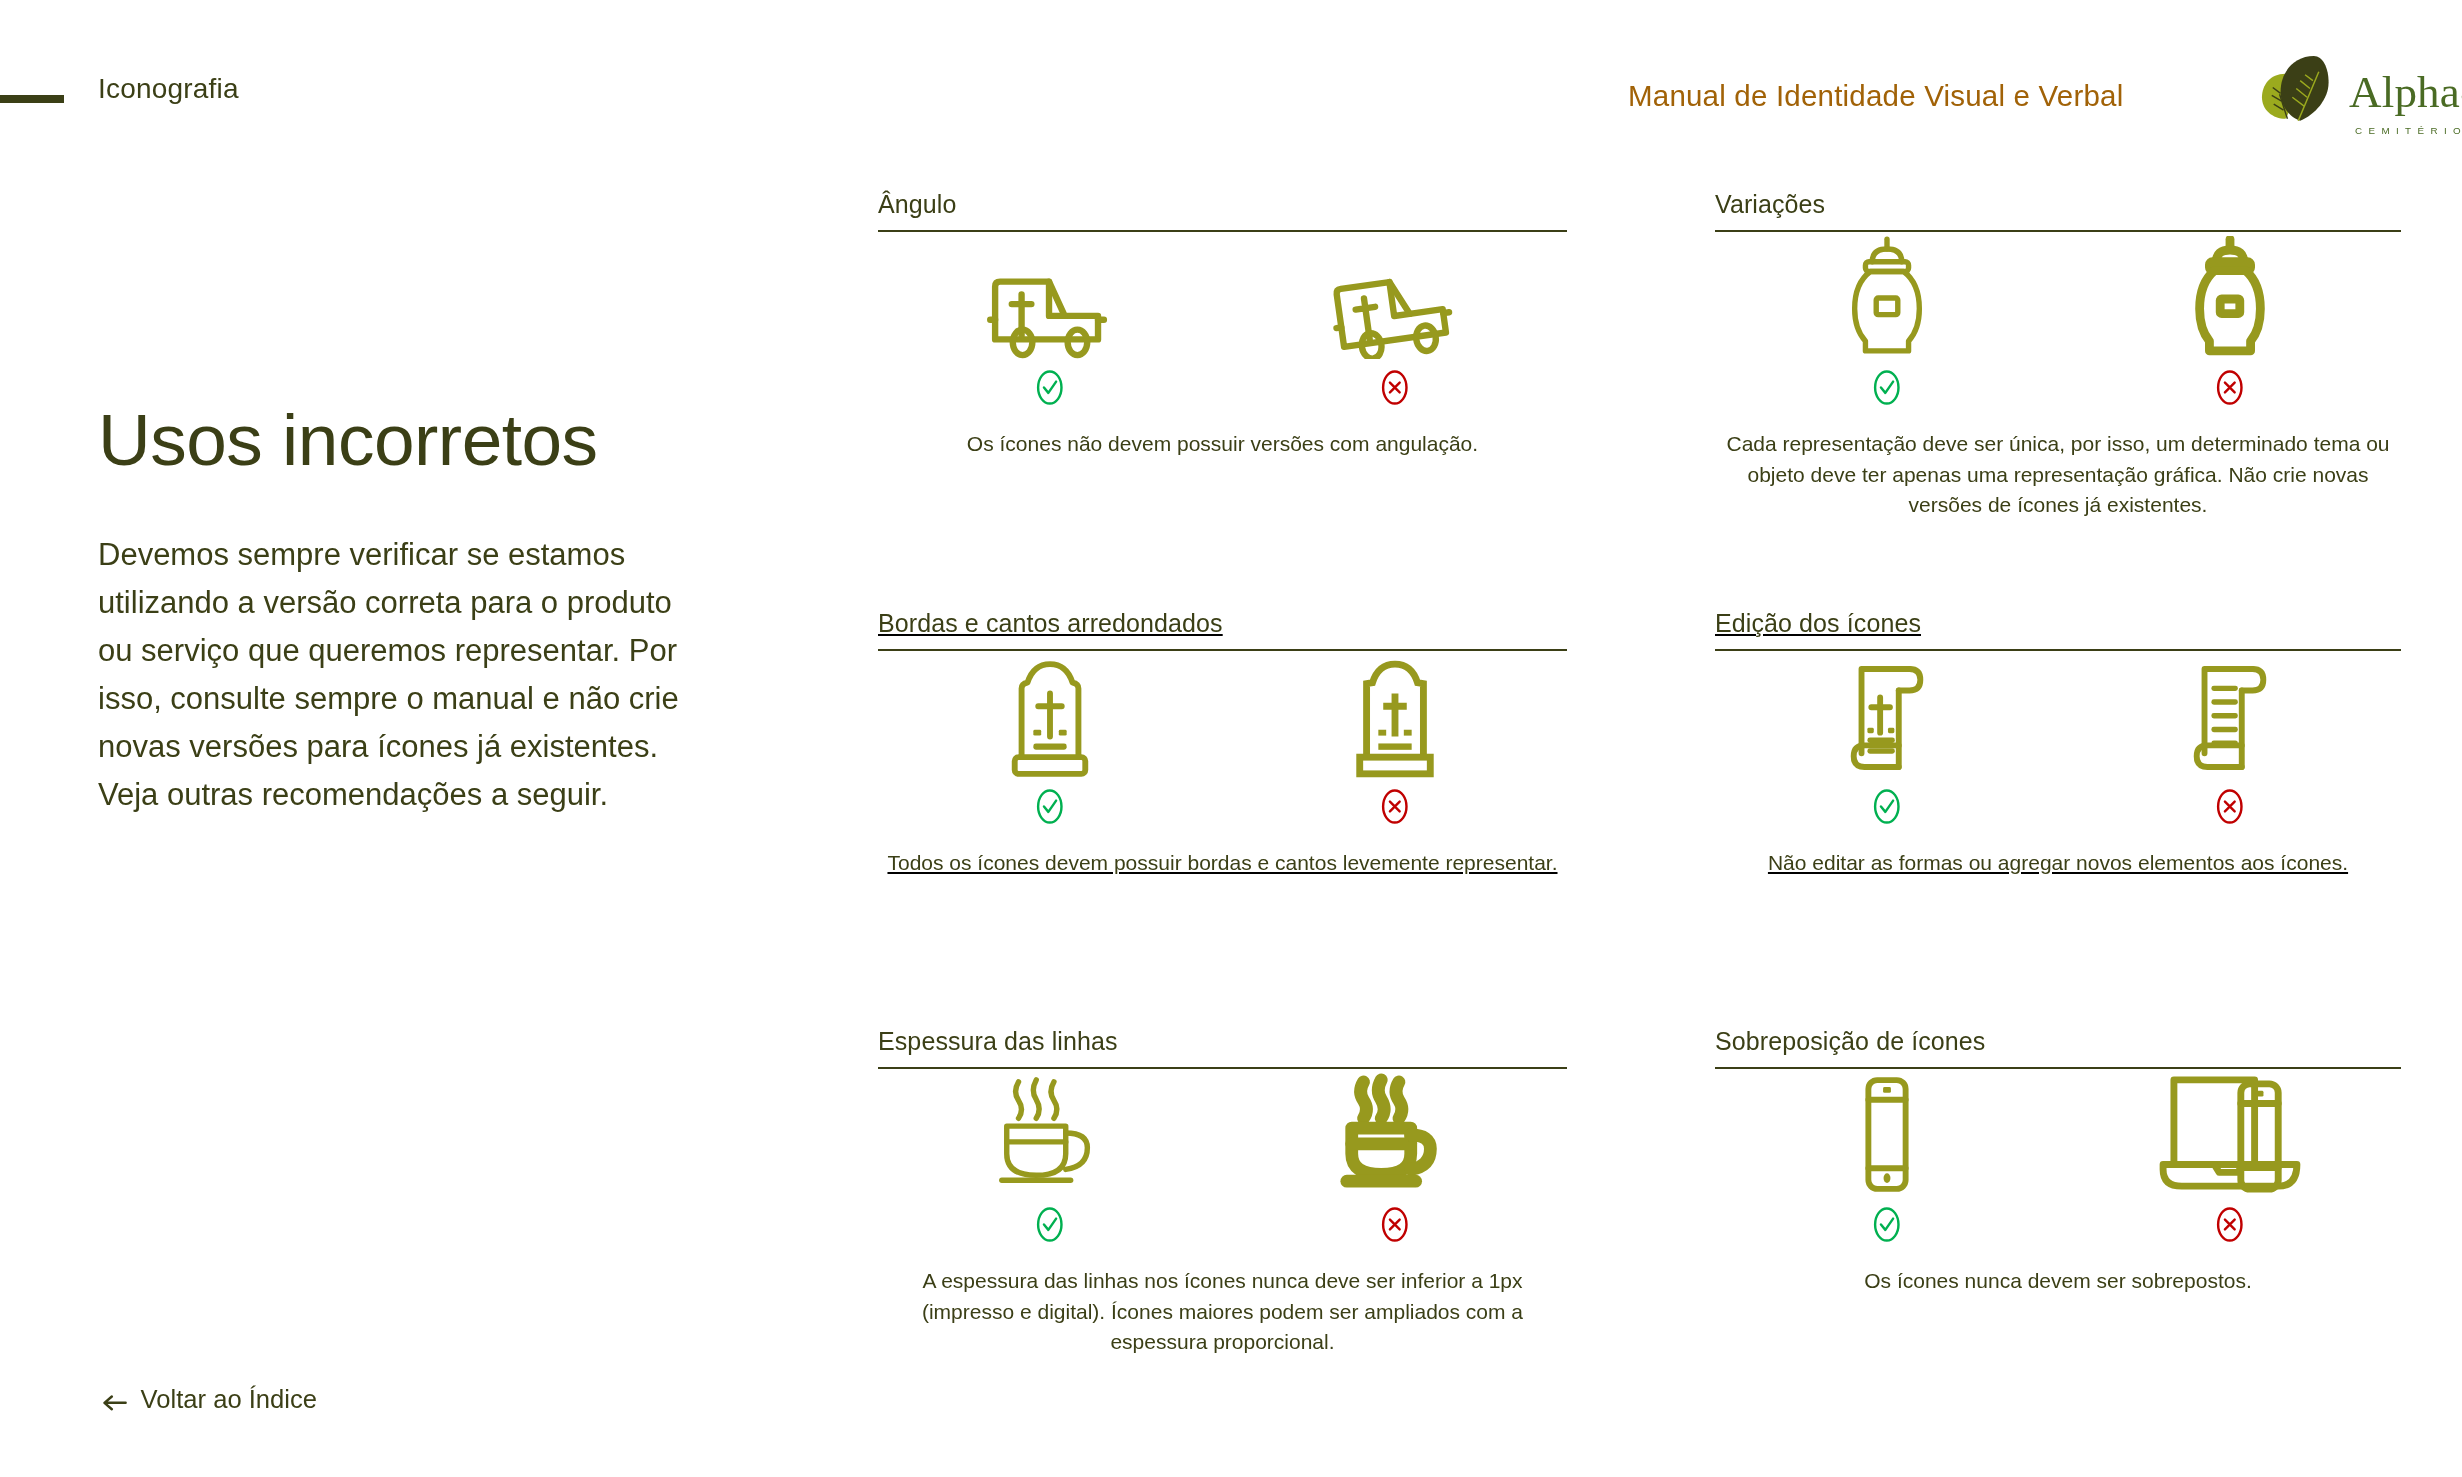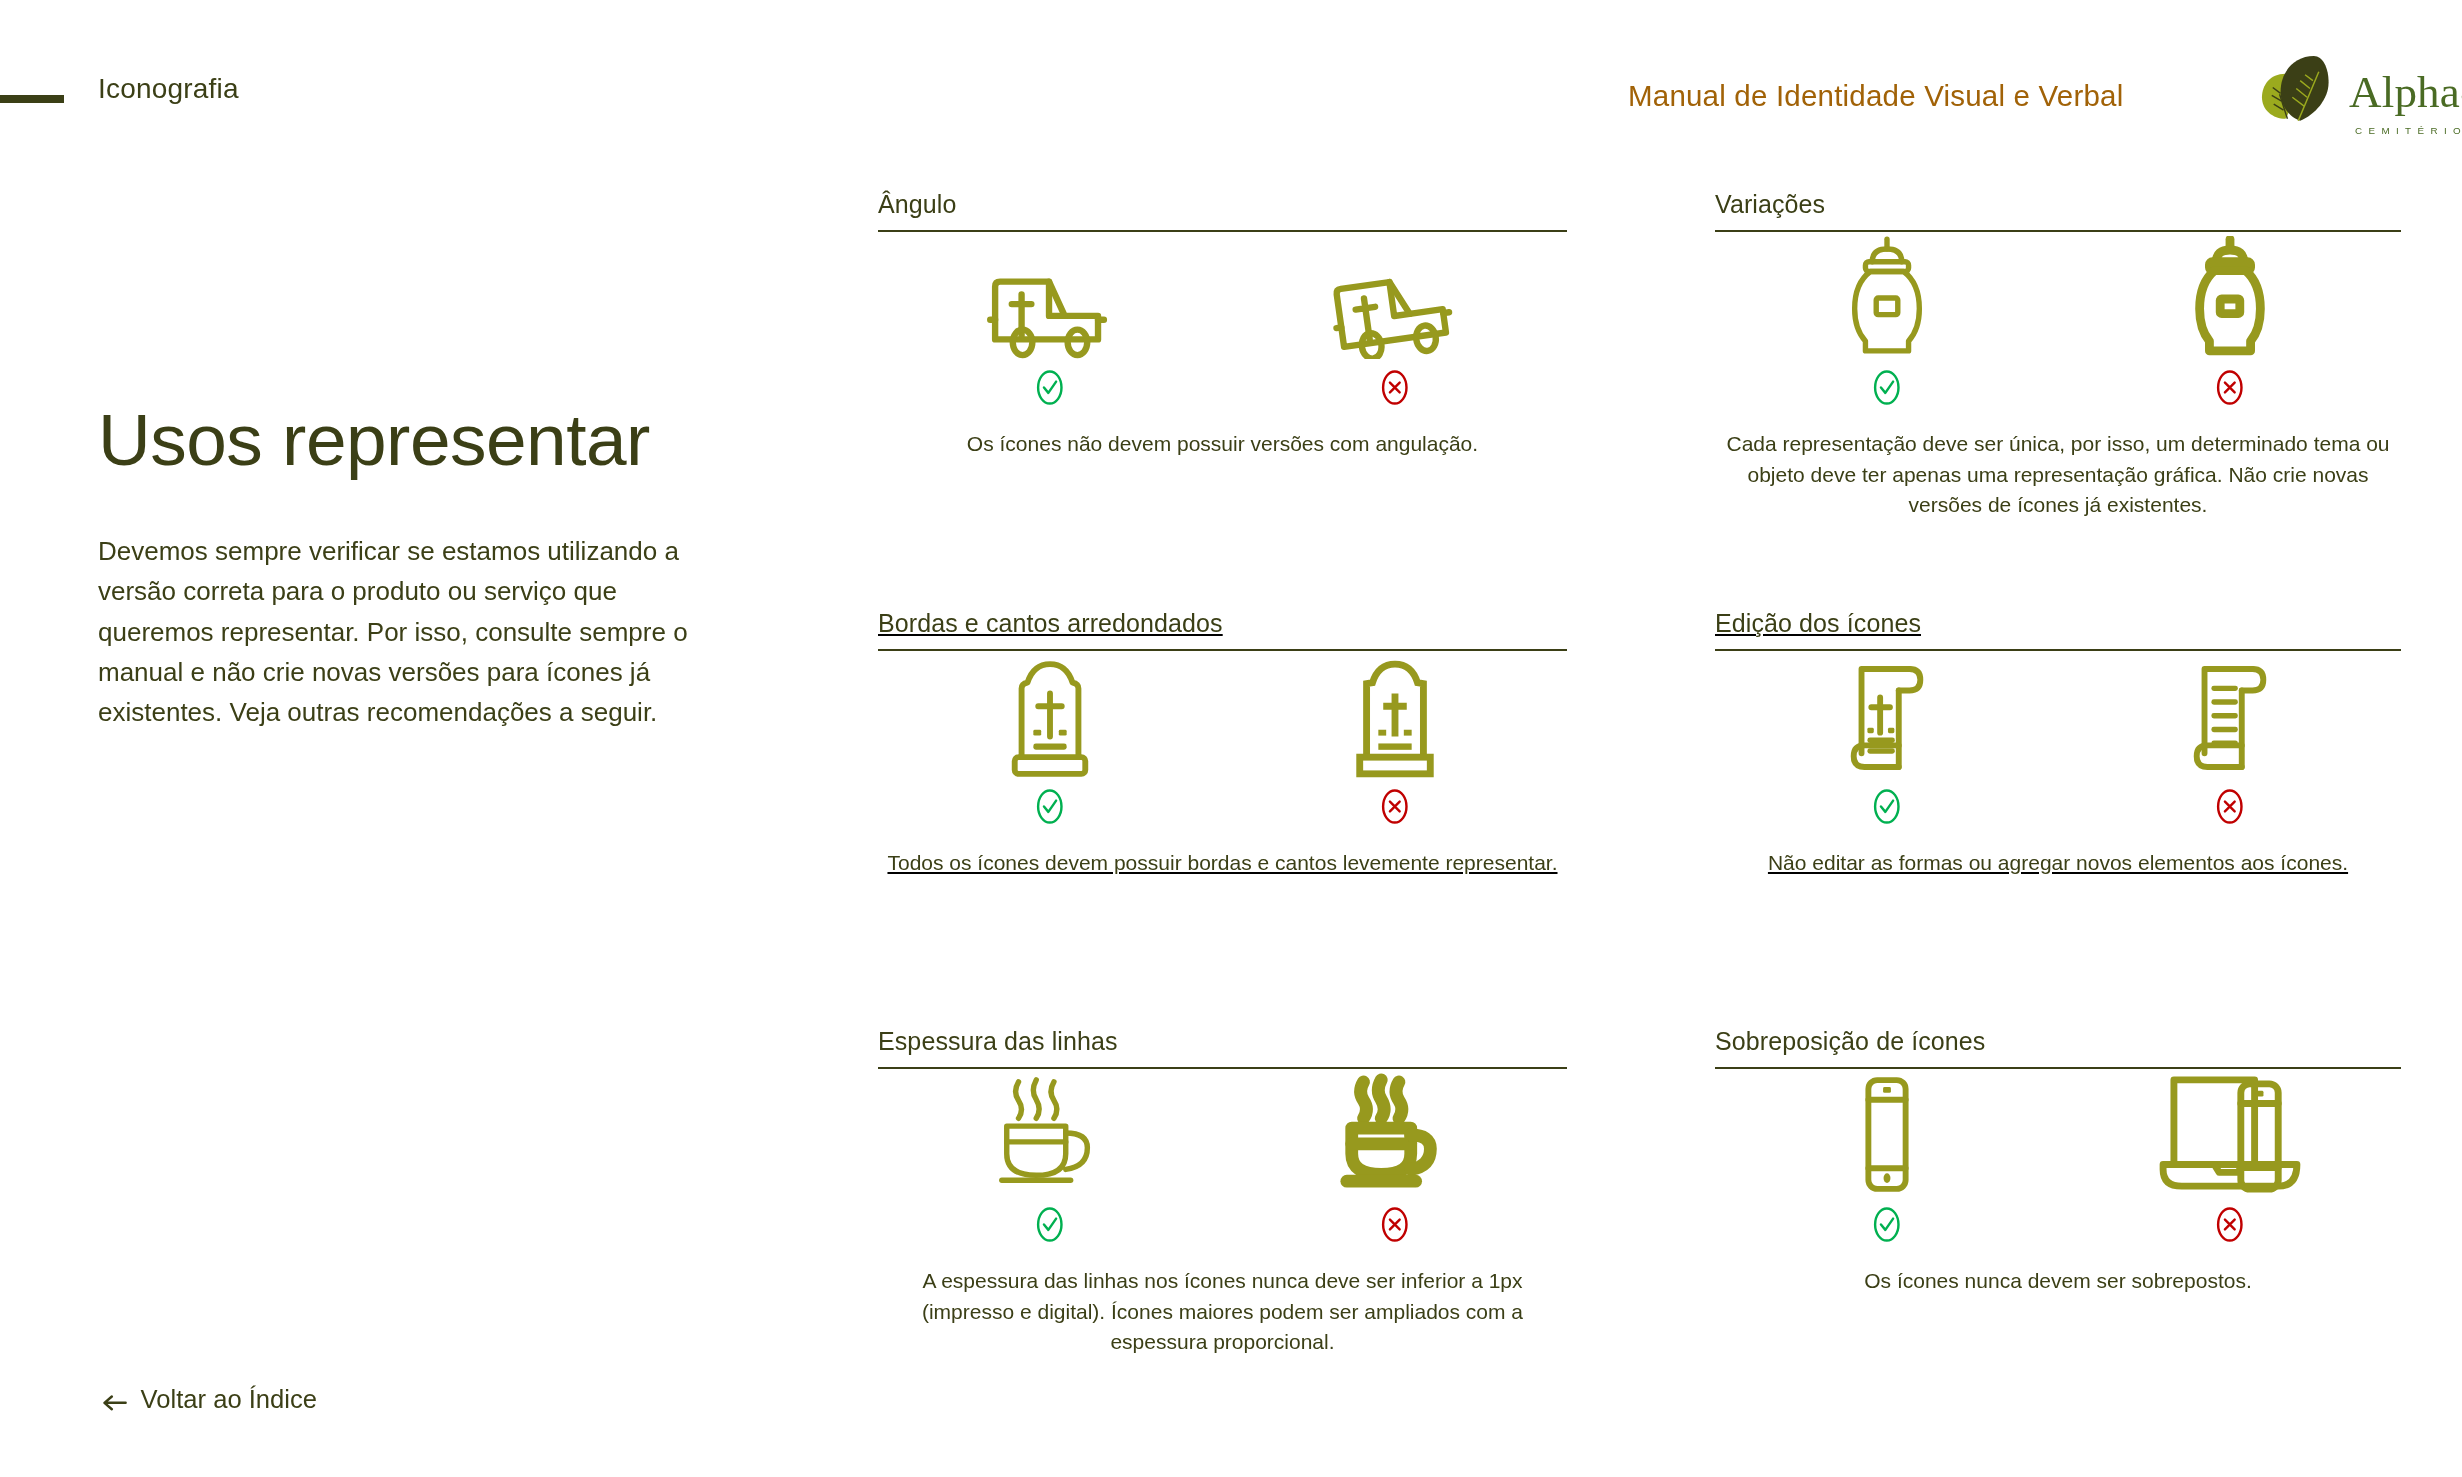--- a/index.html
+++ b/index.html
@@ -42,21 +42,21 @@
 
   
   .left-col { position: absolute; left: 98px; top: 0; width: 689px; height: 1477px; }
   .big-title {
     position: absolute; left: 0; top: 403px;
     font-size: 73px; font-weight: 400; color: #3B3F16;
     letter-spacing: -0.5px; white-space: nowrap; line-height: 1;
   }
   .body-copy {
     position: absolute; left: 0; top: 531px; width: 616px;
-    font-size: 26px; line-height: 1.55; color: #3B3F16; font-weight: 400;
+    font-size: 31px; line-height: 1.55; color: #3B3F16; font-weight: 400;
   }
 
   
   .sections { position: absolute; left: 0; top: 0; width: 2627px; height: 1477px; }
   .section { position: absolute; width: 689px; }
   .col1 { left: 878px; }
   .col2 { left: 1715px; }
   .row1 { top: 192px; }
   .row2 { top: 611px; text-decoration: underline; }
   .row3 { top: 1029px; }
@@ -111,21 +111,21 @@
         <path d="M90 110 L66 92 M96 92 L74 74 M102 74 L82 58 M108 58 L92 46" stroke="#9BAA1E" stroke-width="3" fill="none"></path>
         <path d="M56 136 L40 86" stroke="#3B3F16" stroke-width="3" fill="none"></path>
         <path d="M48 118 L28 106 M44 100 L24 88 M42 84 L26 72" stroke="#3B3F16" stroke-width="3" fill="none"></path>
       </svg>
     </div>
     <div class="logo-word">Alphacampus</div>
     <div class="logo-tag">CEMITÉRIO E CREMATÓRIO</div>
   </div>
 
   <div class="left-col">
-    <div class="big-title">Usos representar</div>
+    <div class="big-title">Usos incorretos</div>
     <div class="body-copy">Devemos sempre verificar se estamos utilizando a versão correta para o produto ou serviço que queremos representar. Por isso, consulte sempre o manual e não crie novas versões para ícones já existentes. Veja outras recomendações a seguir.</div>
   </div>
 
   <div class="sections">
 
     <div class="section col1 row1">
       <div class="sec-title">Ângulo</div>
       <div class="sec-rule"></div>
       <div class="sec-icons">
         <div class="icon-slot">

